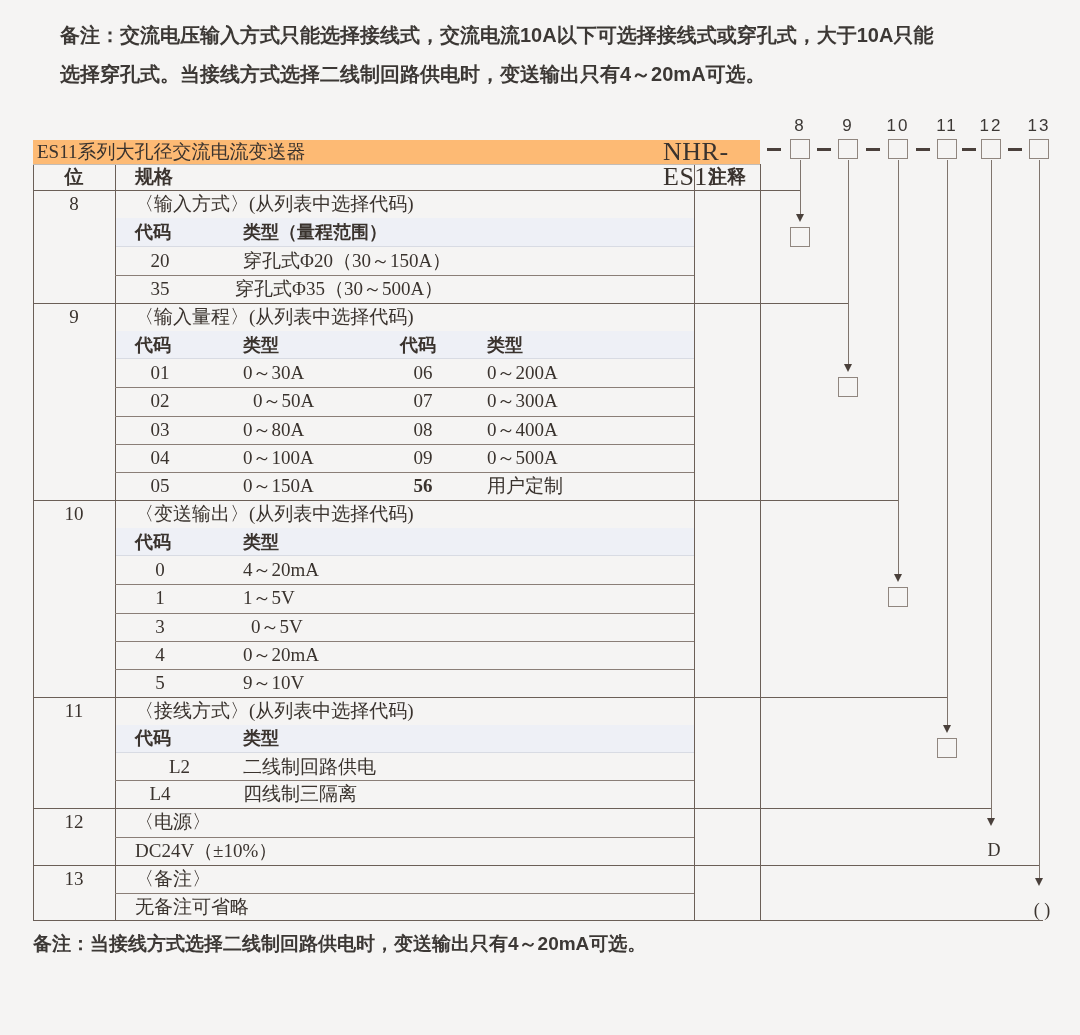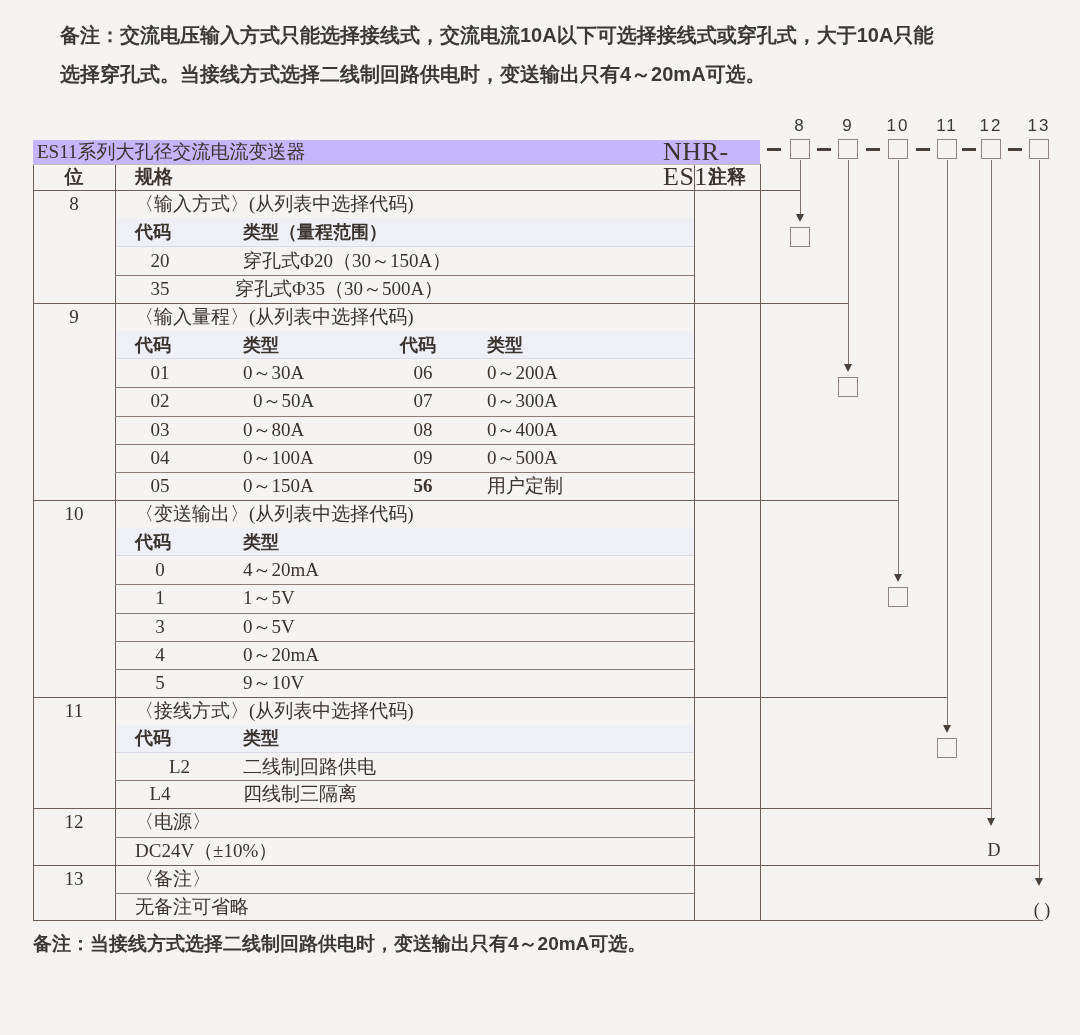--- a/index.html
+++ b/index.html
@@ -10,21 +10,21 @@
     color:#3a332e;
   }
   .note{
     position:absolute; font-family:"Liberation Sans","DejaVu Sans",sans-serif;
     font-weight:bold; color:#3c3835; white-space:pre-line;
   }
   .note.top{ left:60px; top:16px; width:975px; font-size:20px; line-height:39px; }
   .note.bottom{ left:33px; top:931px; width:720px; font-size:19px; line-height:26px; }
   .title-band{
     position:absolute; left:33px; top:140px; width:727px; height:24px;
-    background:#c4b5fd;
+    background:#fdba74;
   }
   .ttl{
     position:absolute; left:4px; top:0; font-size:19px; line-height:24px;
     font-family:"Liberation Serif","DejaVu Serif",serif;
   }
   .model{
     position:absolute; left:630px; width:93px; top:-1px; text-align:left;
     font-size:26px; line-height:25px; letter-spacing:0.5px;
     font-family:"Liberation Serif","DejaVu Serif",serif;
   }
@@ -124,21 +124,21 @@
       <div class="serif-cell" style="left: 135px; top: 500px; height: 28.1429px; line-height: 28.1429px;">〈变送输出〉(从列表中选择代码)</div>
       <div class="subhead-band" style="left: 116px; top: 528.143px; width: 578px; height: 28.1429px;"></div>
       <div class="subhead-label" style="left: 135px; top: 528.143px; height: 28.1429px; line-height: 28.1429px;">代码</div>
       <div class="subhead-label" style="left: 243px; top: 528.143px; height: 28.1429px; line-height: 28.1429px;">类型</div>
       <div class="serif-cell" style="left: 130px; top: 556.286px; width: 60px; height: 28.1429px; line-height: 28.1429px; text-align: center;">0</div>
       <div class="serif-cell" style="left: 243px; top: 556.286px; height: 28.1429px; line-height: 28.1429px;">4～20mA</div>
       <div class="serif-cell" style="left: 130px; top: 584.429px; width: 60px; height: 28.1429px; line-height: 28.1429px; text-align: center;">1</div>
       <div class="serif-cell" style="left: 243px; top: 584.429px; height: 28.1429px; line-height: 28.1429px;">1～5V</div>
       <div class="line-inner" style="left: 115px; top: 584.429px; width: 579px;"></div>
       <div class="serif-cell" style="left: 130px; top: 612.571px; width: 60px; height: 28.1429px; line-height: 28.1429px; text-align: center;">3</div>
-      <div class="serif-cell" style="left: 243px; top: 612.571px; height: 28.1429px; line-height: 28.1429px;">0～5V</div>
+      <div class="serif-cell" style="left: 251px; top: 612.571px; height: 28.1429px; line-height: 28.1429px;">0～5V</div>
       <div class="line-inner" style="left: 115px; top: 612.571px; width: 579px;"></div>
       <div class="serif-cell" style="left: 130px; top: 640.714px; width: 60px; height: 28.1429px; line-height: 28.1429px; text-align: center;">4</div>
       <div class="serif-cell" style="left: 243px; top: 640.714px; height: 28.1429px; line-height: 28.1429px;">0～20mA</div>
       <div class="line-inner" style="left: 115px; top: 640.714px; width: 579px;"></div>
       <div class="serif-cell" style="left: 130px; top: 668.857px; width: 60px; height: 28.1429px; line-height: 28.1429px; text-align: center;">5</div>
       <div class="serif-cell" style="left: 243px; top: 668.857px; height: 28.1429px; line-height: 28.1429px;">9～10V</div>
       <div class="line-inner" style="left: 115px; top: 668.857px; width: 579px;"></div>
       <div class="serif-cell" style="left: 33px; top: 697px; width: 82px; height: 27.75px; line-height: 27.75px; text-align: center;">11</div>
       <div class="serif-cell" style="left: 135px; top: 697px; height: 27.75px; line-height: 27.75px;">〈接线方式〉(从列表中选择代码)</div>
       <div class="subhead-band" style="left: 116px; top: 724.75px; width: 578px; height: 27.75px;"></div>

